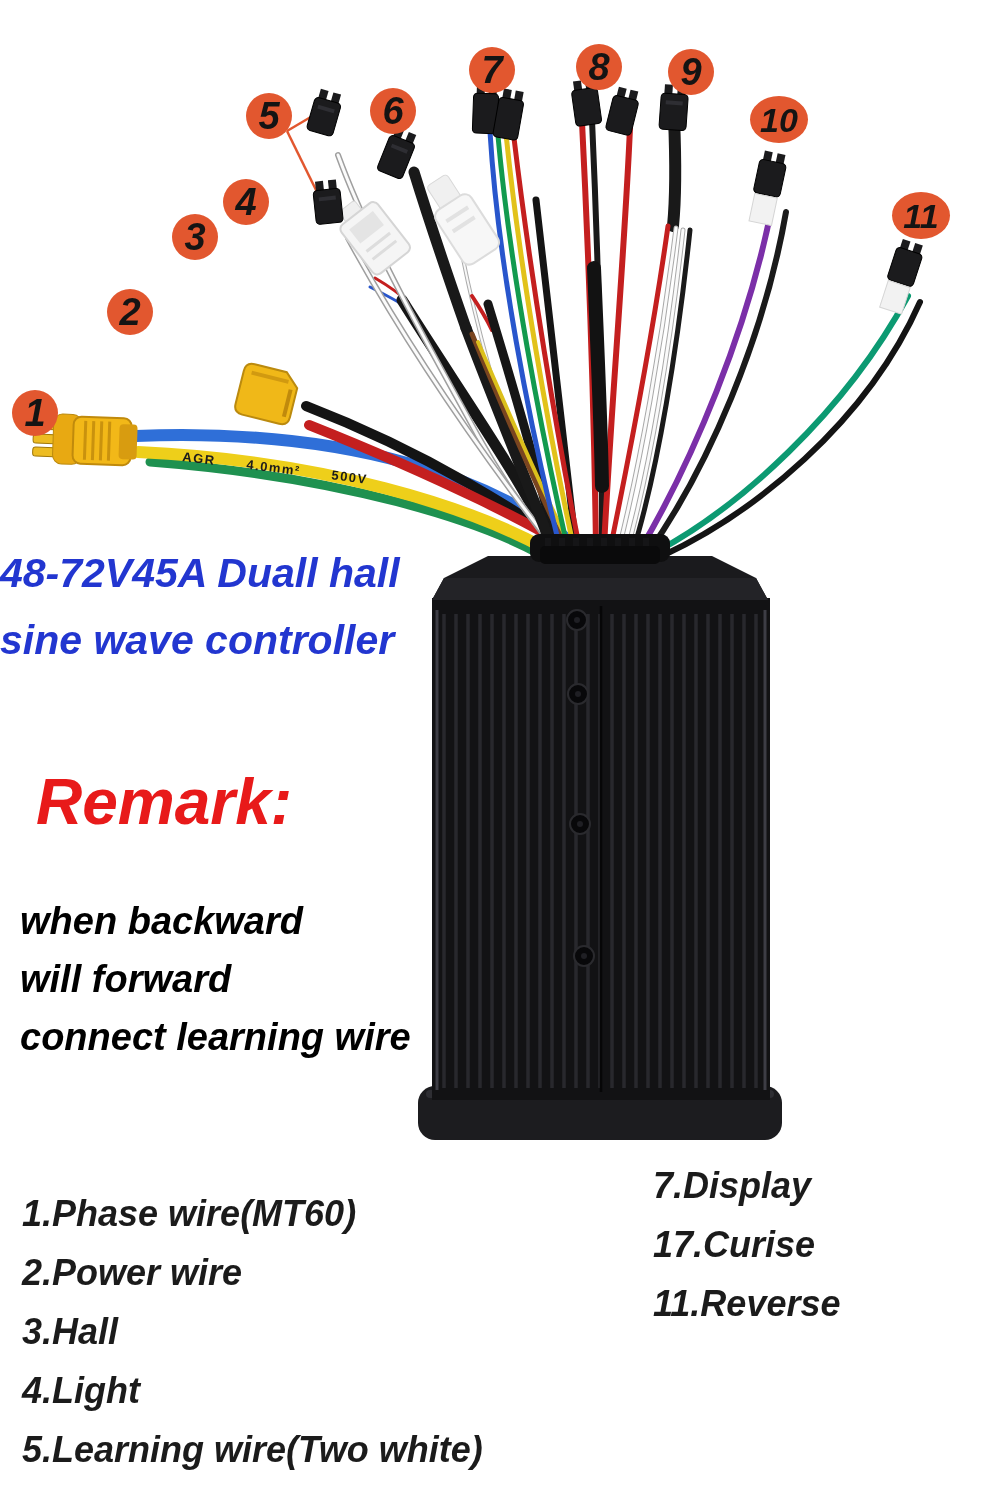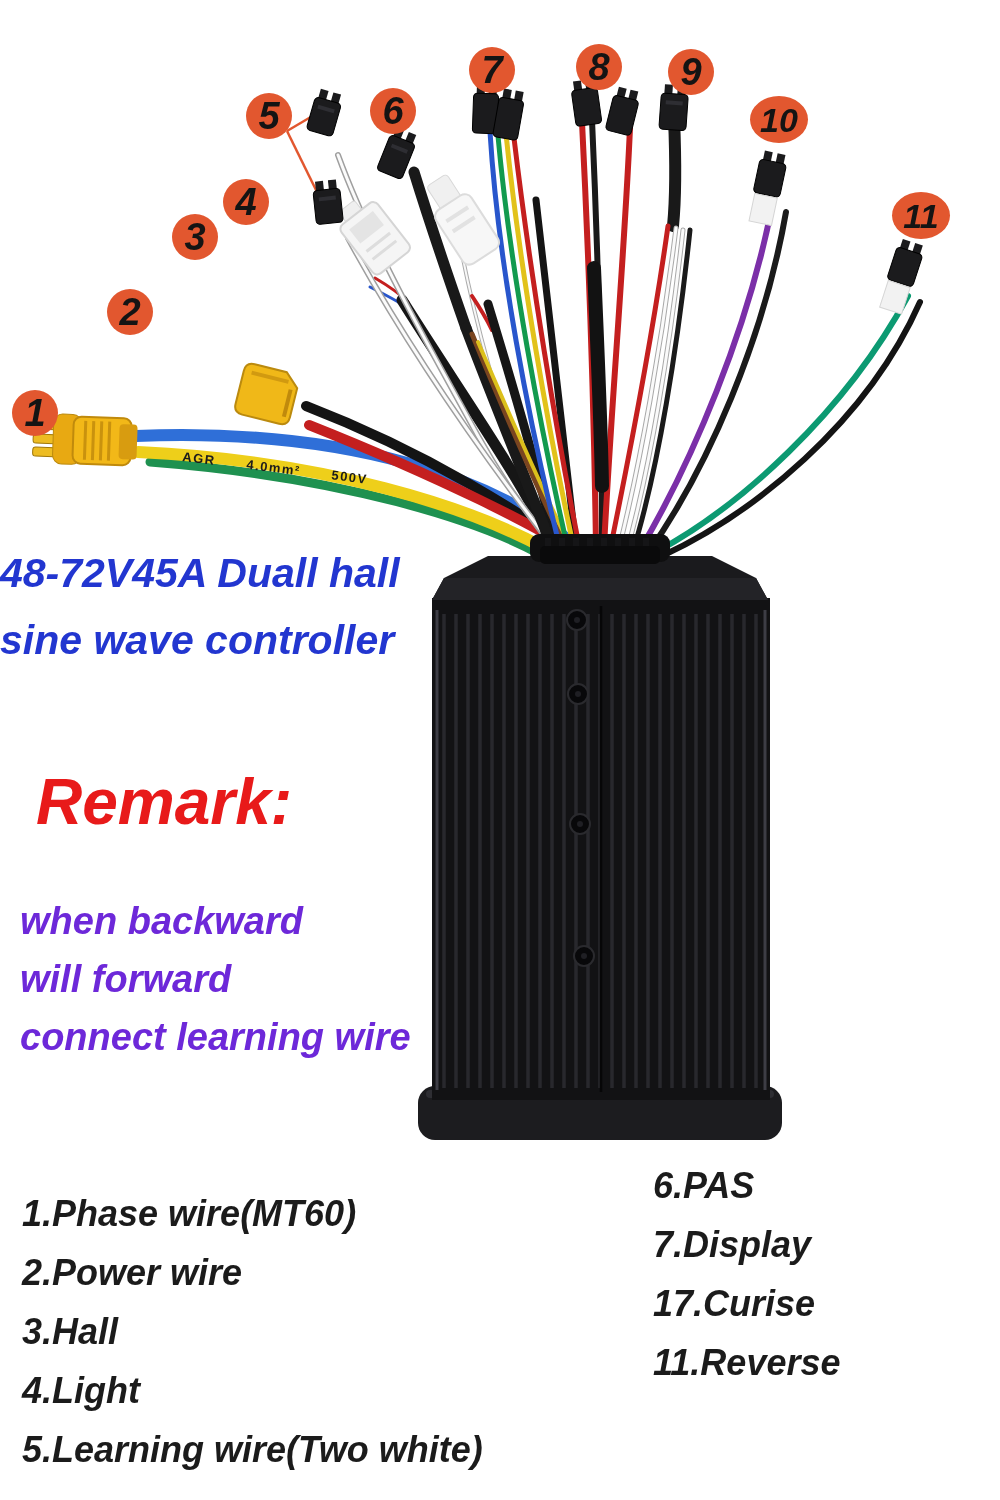--- a/index.html
+++ b/index.html
@@ -7,21 +7,21 @@
         font-family:"Liberation Sans", sans-serif;}
   .photo-svg{position:absolute;left:0;top:0;z-index:1;}
   .badge{position:absolute;z-index:6;background:#e2572f;border-radius:50%;
          width:46px;height:46px;display:flex;align-items:center;justify-content:center;
          color:#141414;font-weight:bold;font-style:italic;font-size:38px;line-height:1;}
   .badge.wide{width:58px;height:47px;font-size:34px;}
   .title{position:absolute;left:0;top:540px;z-index:5;color:#2236d0;
          font-weight:bold;font-style:italic;font-size:41px;line-height:67px;white-space:nowrap;}
   .remark-heading{position:absolute;left:36px;top:770px;z-index:5;color:#e81a1a;
          font-weight:bold;font-style:italic;font-size:64px;line-height:1;white-space:nowrap;}
-  .remark-lines{position:absolute;left:20px;top:892px;z-index:5;color:#6d28d9;
+  .remark-lines{position:absolute;left:20px;top:892px;z-index:5;color:#000000;
          font-weight:bold;font-style:italic;font-size:38px;line-height:58px;white-space:nowrap;}
   .legend{position:absolute;z-index:5;color:#1b1b1b;font-weight:bold;font-style:italic;
           font-size:36px;white-space:nowrap;}
   .legend-left{left:22px;top:1184px;line-height:59px;}
   .legend-right{left:653px;top:1156px;line-height:59px;}
 </style>
 </head>
 <body>
 
 <div class="page">
@@ -241,19 +241,18 @@
 
 <div class="legend legend-left">
   <div>1.Phase wire(MT60)</div>
   <div>2.Power wire</div>
   <div>3.Hall</div>
   <div>4.Light</div>
   <div>5.Learning wire(Two white)</div>
 </div>
 
 <div class="legend legend-right">
-  <div>6.PAS</div>
   <div>7.Display</div>
   <div>17.Curise</div>
   <div>11.Reverse</div>
 </div>
 
 </div>
 
 </body></html>

